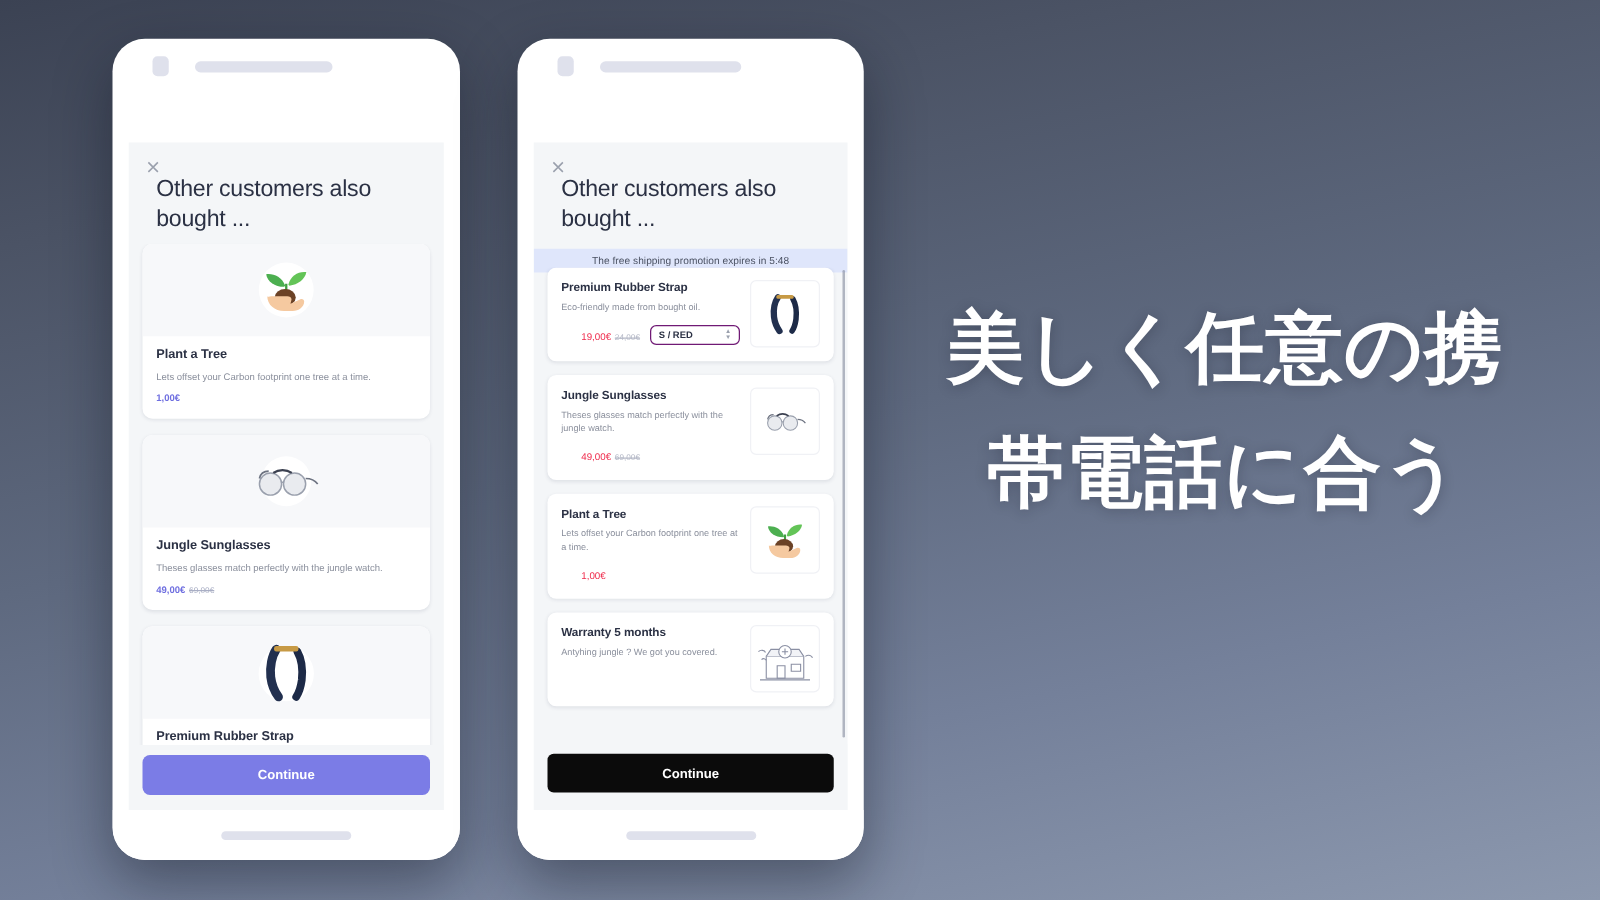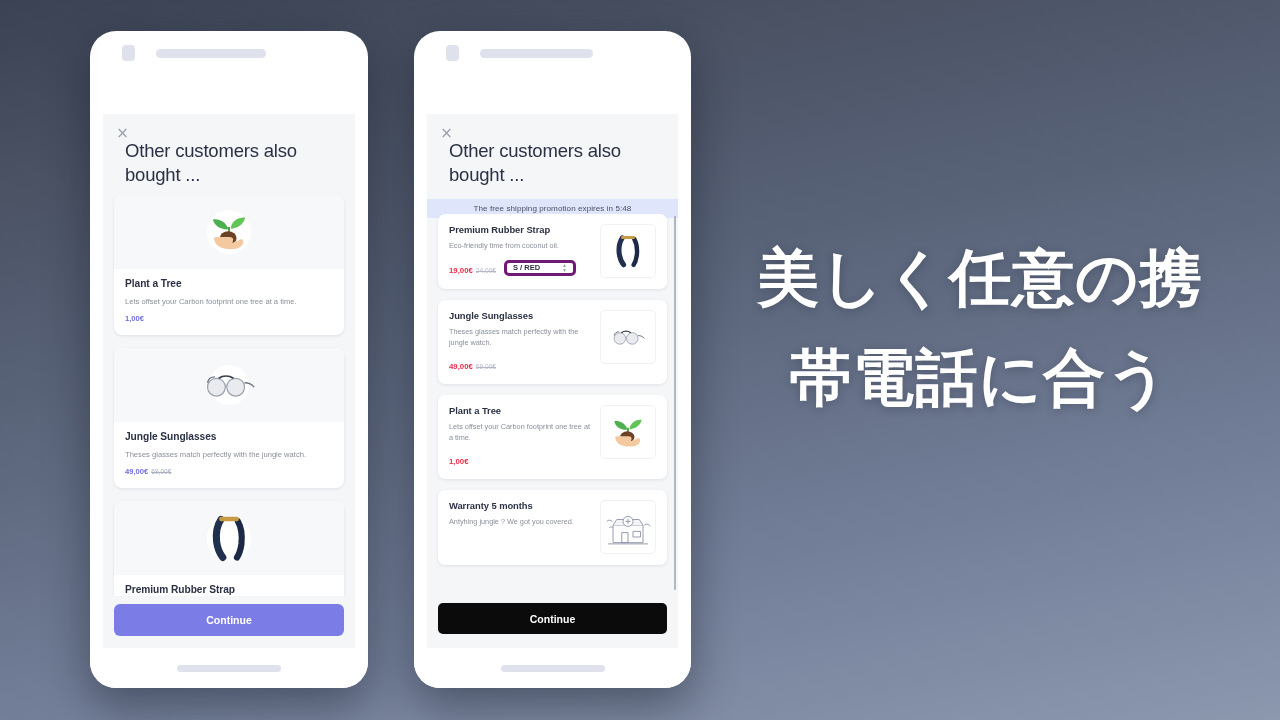--- a/index.html
+++ b/index.html
@@ -111,24 +111,24 @@
     box-shadow: 0 1px 3px rgba(40,50,80,0.10);
     margin-bottom: 11px;
     padding: 10px 11px 11px 11px;
     display: flex; gap: 9px; align-items: flex-start;
     min-height: 73px;
   }
   .p2-info { flex: 1; min-width: 0; }
   .p2-name { font-size: 9.4px; font-weight: 700; color: #2b3144; letter-spacing: -0.05px; }
   .p2-desc { font-size: 7.3px; color: #8a8f9c; margin-top: 6px; line-height: 10.5px; }
   .p2-pricerow { margin-top: 7px; display: flex; align-items: center; gap: 8px; }
-  .p2-price { font-size: 7.8px; font-weight: 700; color: #ef2b4c; }
+  .p2-price { font-size: 7.8px; font-weight: 400; color: #ef2b4c; margin-left: 16px; }
   .p2-old { font-size: 6.6px; color: #b4b8c6; text-decoration: line-through; font-weight: 400; margin-left: 3px; }
   .variant-select {
-    border: 3px solid #701a75; border-radius: 5px; background:#fff;
+    border: 1px solid #701a75; border-radius: 5px; background:#fff;
     height: 16px; min-width: 72px; padding: 0 6px;
     display: flex; align-items: center; justify-content: space-between;
     font-size: 7.5px; font-weight: 700; color: #2b3144; cursor: pointer;
   }
   .spin { display:flex; flex-direction:column; gap:1px; color:#9aa0ad; }
   .spin span { font-size: 5px; line-height: 4px; }
   .p2-thumb {
     width: 56px; height: 54px; flex: 0 0 56px;
     border-radius: 5px; background: #fff;
     border: 1px solid #f0f1f5;
@@ -252,21 +252,21 @@
   <div class="sheet">
     <div class="close-icon">×</div>
     <div class="sheet-title">Other customers also bought ...</div>
     <div class="promo">The free shipping promotion expires in 5:48</div>
 
     <div class="p2-scroll">
 
       <div class="p2-card">
         <div class="p2-info">
           <div class="p2-name">Premium Rubber Strap</div>
-          <div class="p2-desc">Eco-friendly time from coconut oil.</div>
+          <div class="p2-desc">Eco-friendly made from bought oil.</div>
           <div class="p2-pricerow">
             <div>
               <span class="p2-price">19,00€</span><span class="p2-old">24,00€</span>
             </div>
             <div class="variant-select">
               <span>S / RED</span>
               <span class="spin">
                   <span>▲</span>
                   <span>▼</span>
                 </span>

